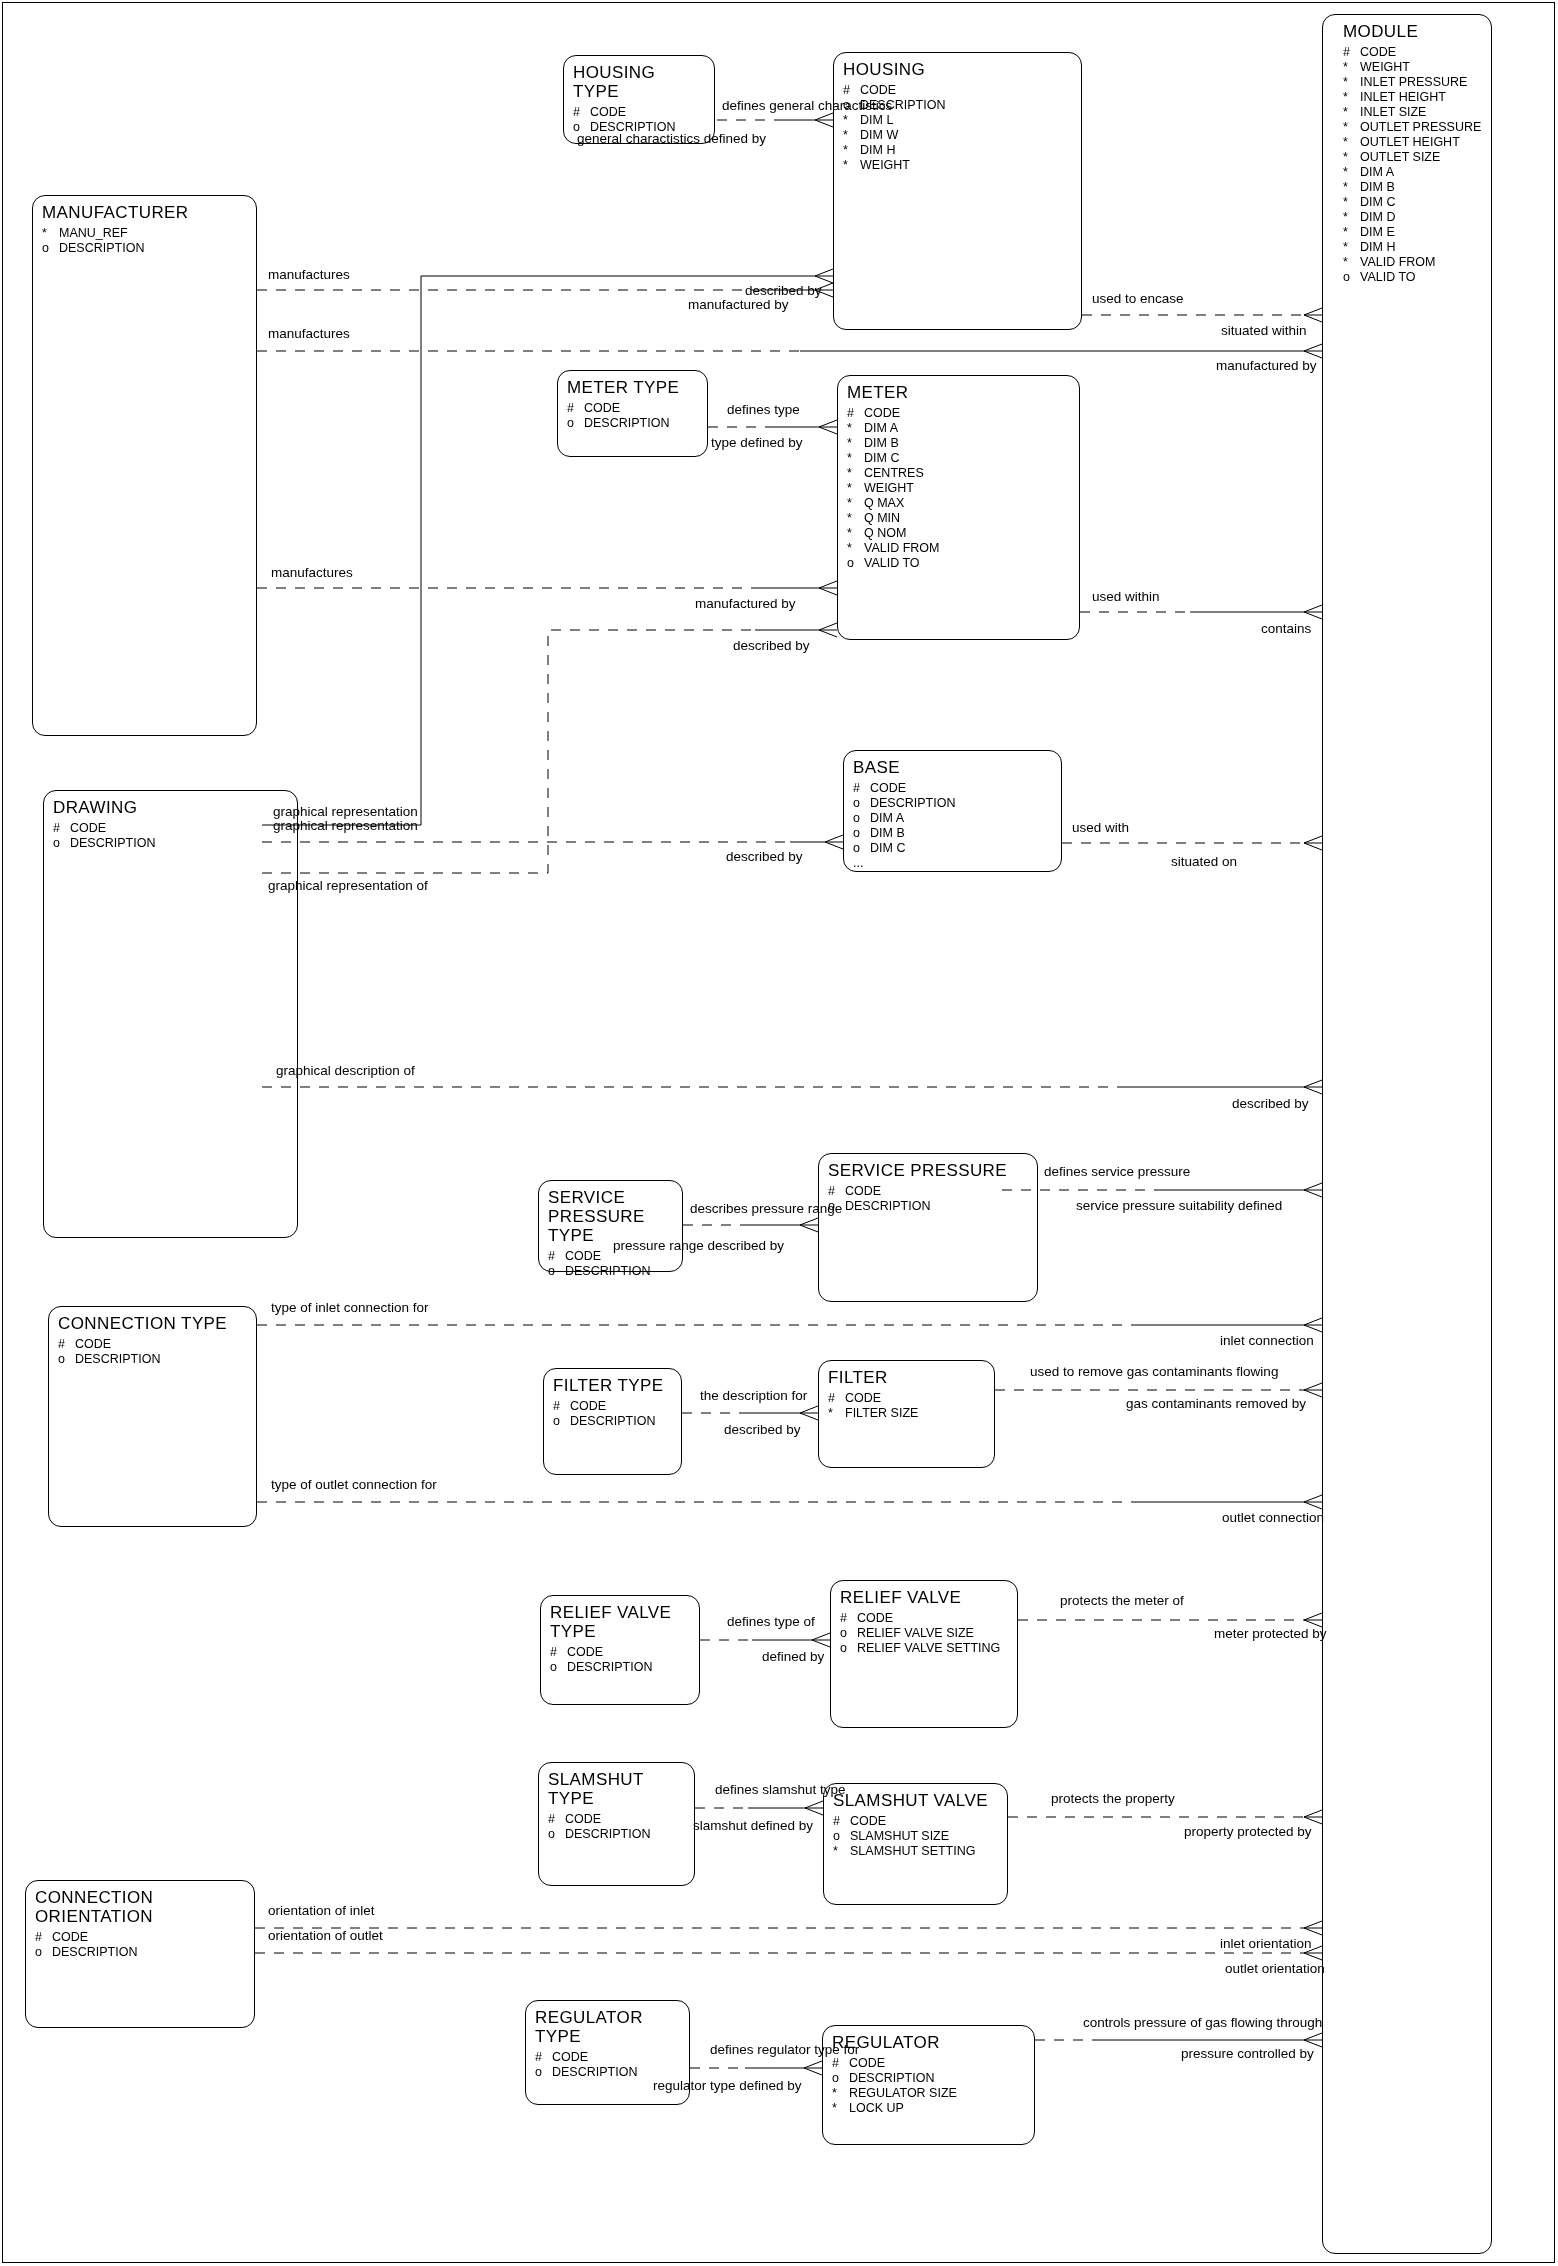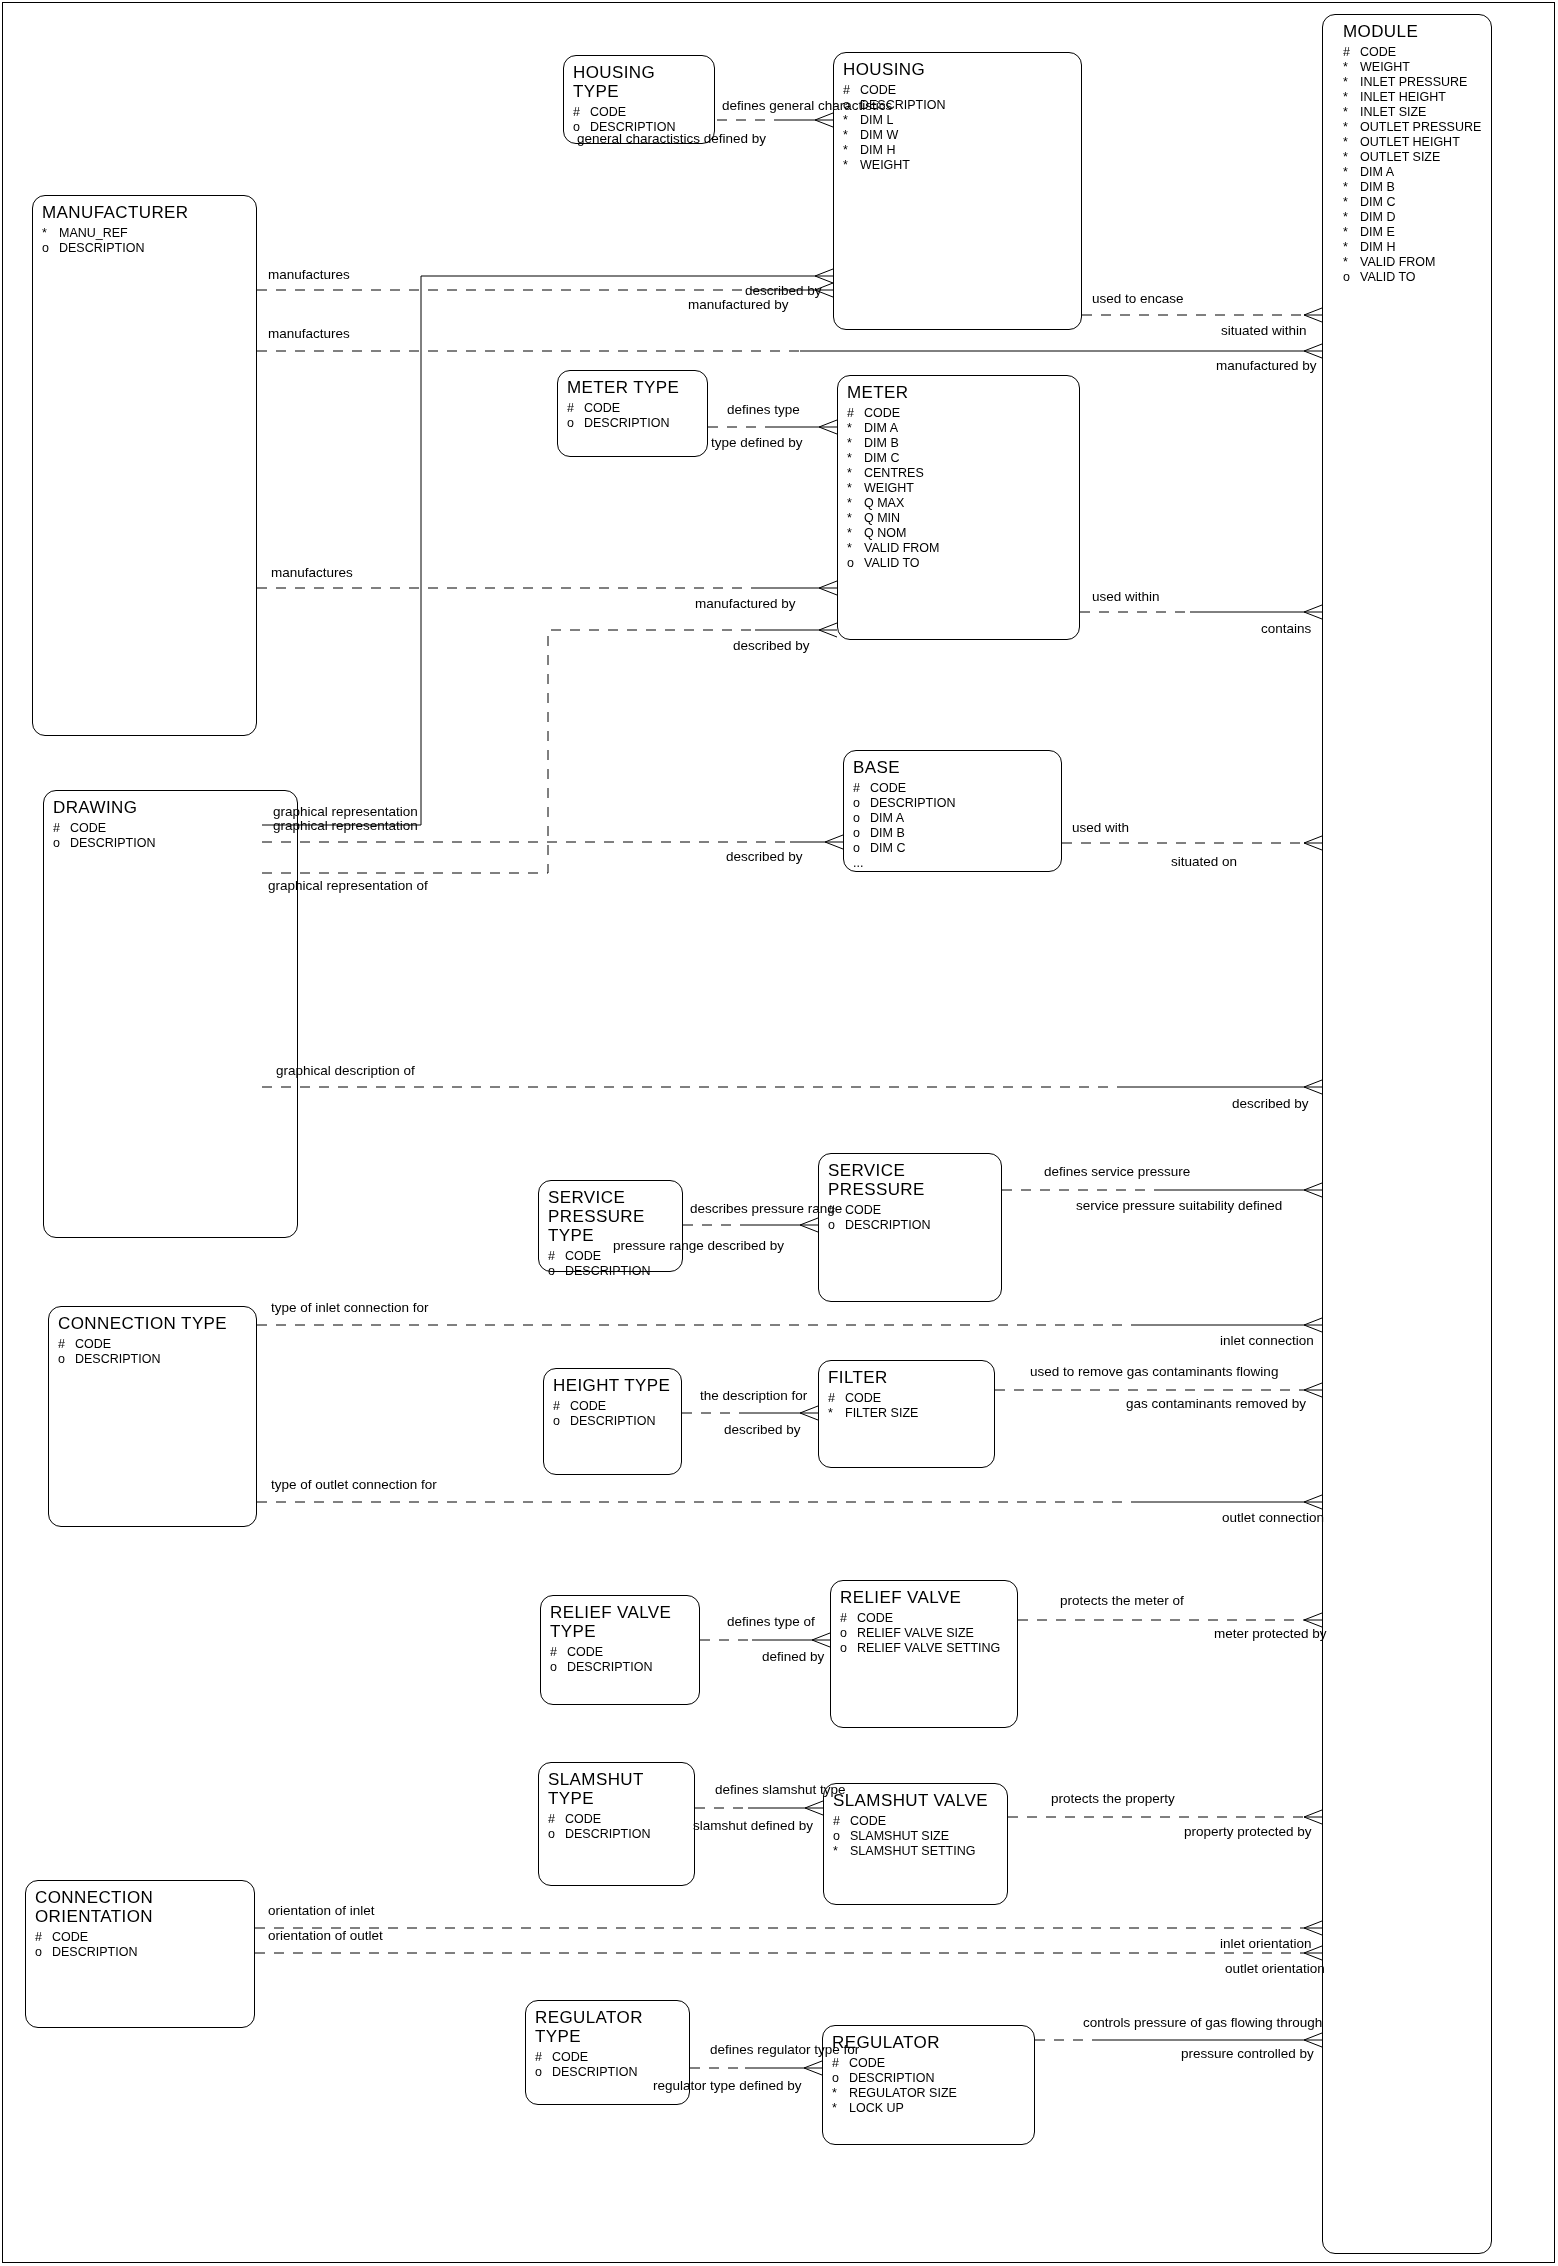--- a/index.html
+++ b/index.html
@@ -90,32 +90,32 @@
         <div class="attr"><span class="p">o</span><span>DIM A</span></div>
         <div class="attr"><span class="p">o</span><span>DIM B</span></div>
         <div class="attr"><span class="p">o</span><span>DIM C</span></div>
         <div class="attr"><span class="p">...</span><span></span></div>
       </div>
       <div class="entity" style="left: 538px; top: 1180px; width: 145px; height: 92px;">
         <div class="title">SERVICE PRESSURE TYPE</div>
         <div class="attr"><span class="p">#</span><span>CODE</span></div>
         <div class="attr"><span class="p">o</span><span>DESCRIPTION</span></div>
       </div>
-      <div class="entity" style="left: 818px; top: 1153px; width: 184px; height: 149px;">
+      <div class="entity" style="left: 818px; top: 1153px; width: 220px; height: 149px;">
         <div class="title">SERVICE PRESSURE</div>
         <div class="attr"><span class="p">#</span><span>CODE</span></div>
         <div class="attr"><span class="p">o</span><span>DESCRIPTION</span></div>
       </div>
       <div class="entity" style="left: 48px; top: 1306px; width: 209px; height: 221px;">
         <div class="title">CONNECTION TYPE</div>
         <div class="attr"><span class="p">#</span><span>CODE</span></div>
         <div class="attr"><span class="p">o</span><span>DESCRIPTION</span></div>
       </div>
       <div class="entity" style="left: 543px; top: 1368px; width: 139px; height: 107px;">
-        <div class="title">HEIGHT TYPE</div>
+        <div class="title">FILTER TYPE</div>
         <div class="attr"><span class="p">#</span><span>CODE</span></div>
         <div class="attr"><span class="p">o</span><span>DESCRIPTION</span></div>
       </div>
       <div class="entity" style="left: 818px; top: 1360px; width: 177px; height: 108px;">
         <div class="title">FILTER</div>
         <div class="attr"><span class="p">#</span><span>CODE</span></div>
         <div class="attr"><span class="p">*</span><span>FILTER SIZE</span></div>
       </div>
       <div class="entity" style="left: 540px; top: 1595px; width: 160px; height: 110px; padding-left: 9px;">
         <div class="title">RELIEF VALVE TYPE</div>

